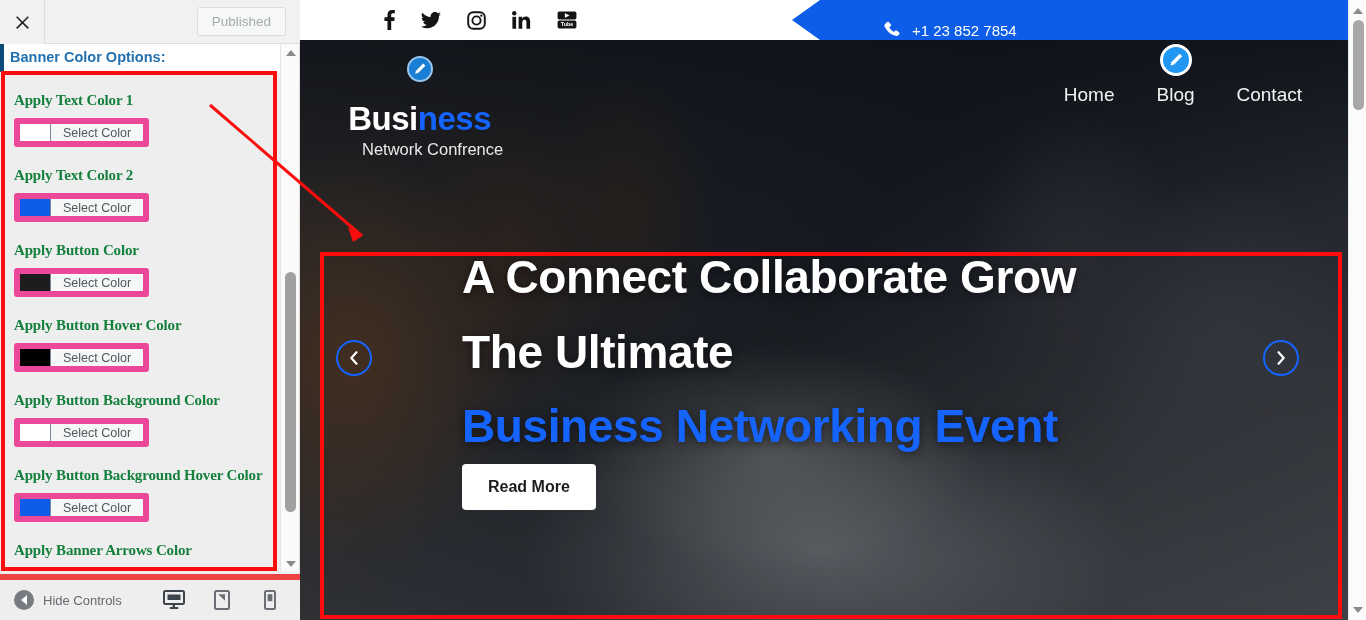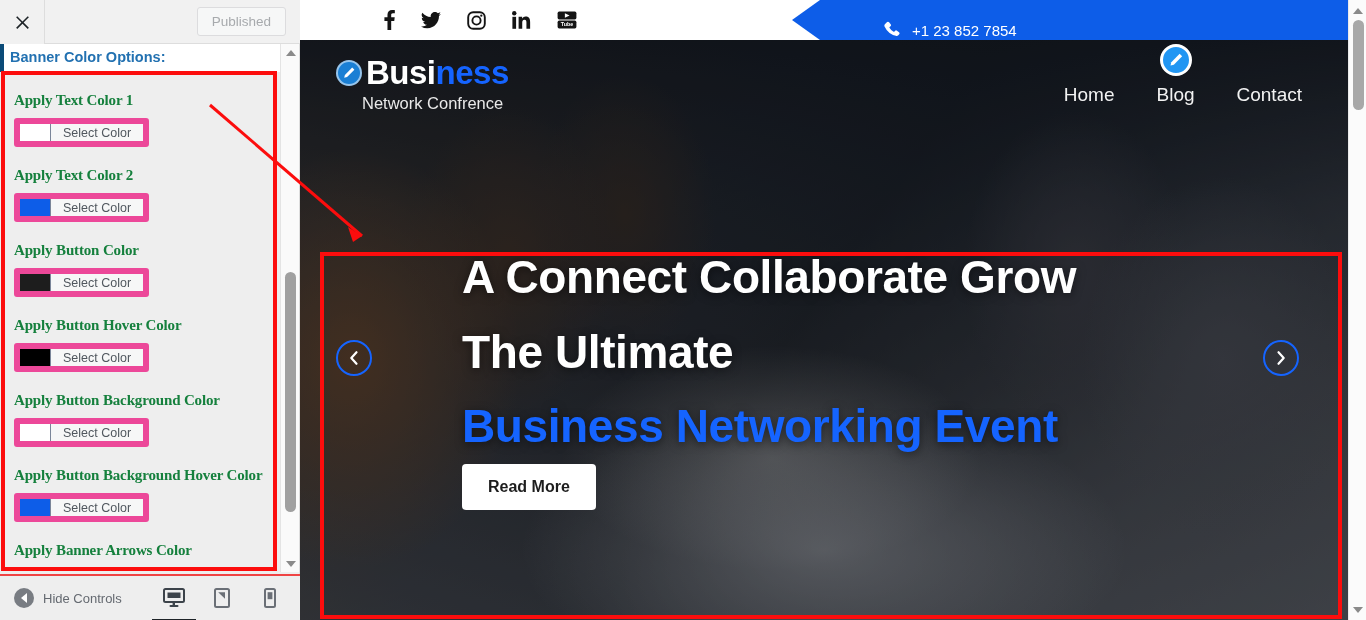--- a/index.html
+++ b/index.html
@@ -120,21 +120,21 @@
     width: 11px; height: 240px;
     background: #a0a0a0; border-radius: 6px;
     cursor: pointer;
   }
 
   
   .cz-footer {
     position: absolute; left: 0; bottom: 0;
     width: 300px; height: 46px;
     background: #eeeeee;
-    border-top: 2px solid #ef4444;
+    border-top: 6px solid #ef4444;
     display: flex; align-items: center;
   }
   .cz-hide {
     display: flex; align-items: center; gap: 9px;
     padding-left: 14px; cursor: pointer; flex: 1;
   }
   .cz-hide-icon {
     width: 20px; height: 20px; border-radius: 50%;
     background: #787c82;
     display: flex; align-items: center; justify-content: center;
@@ -208,21 +208,21 @@
       linear-gradient(180deg, rgba(18,22,30,.92) 0%, rgba(28,32,40,.6) 28%, rgba(50,50,54,.45) 60%, rgba(78,80,86,.6) 100%);
   }
   .hero-shade { position: absolute; inset: 0; background: rgba(10,12,18,.30); }
 
   
   .navbar {
     position: absolute; left: 0; top: 0; width: 100%; height: 84px;
     display: flex; align-items: center; z-index: 4;
   }
   .logo { position: absolute; left: 36px; top: 16px; }
-  .logo-row { display: flex; align-items: center; gap: 4px; }
+  .logo-row { display: flex; align-items: center; gap: 20px; flex-direction: column; }
   .logo-badge {
     width: 26px; height: 26px; border-radius: 50%;
     background: #1a7fd4;
     display: flex; align-items: center; justify-content: center;
     border: 2px solid rgba(255,255,255,.55);
     box-sizing: border-box;
   }
   .logo-text { font-size: 33px; font-weight: bold; line-height: 1; letter-spacing: -0.5px; }
   .logo-text .w { color: #fff; }
   .logo-text .b { color: #1564ff; }

